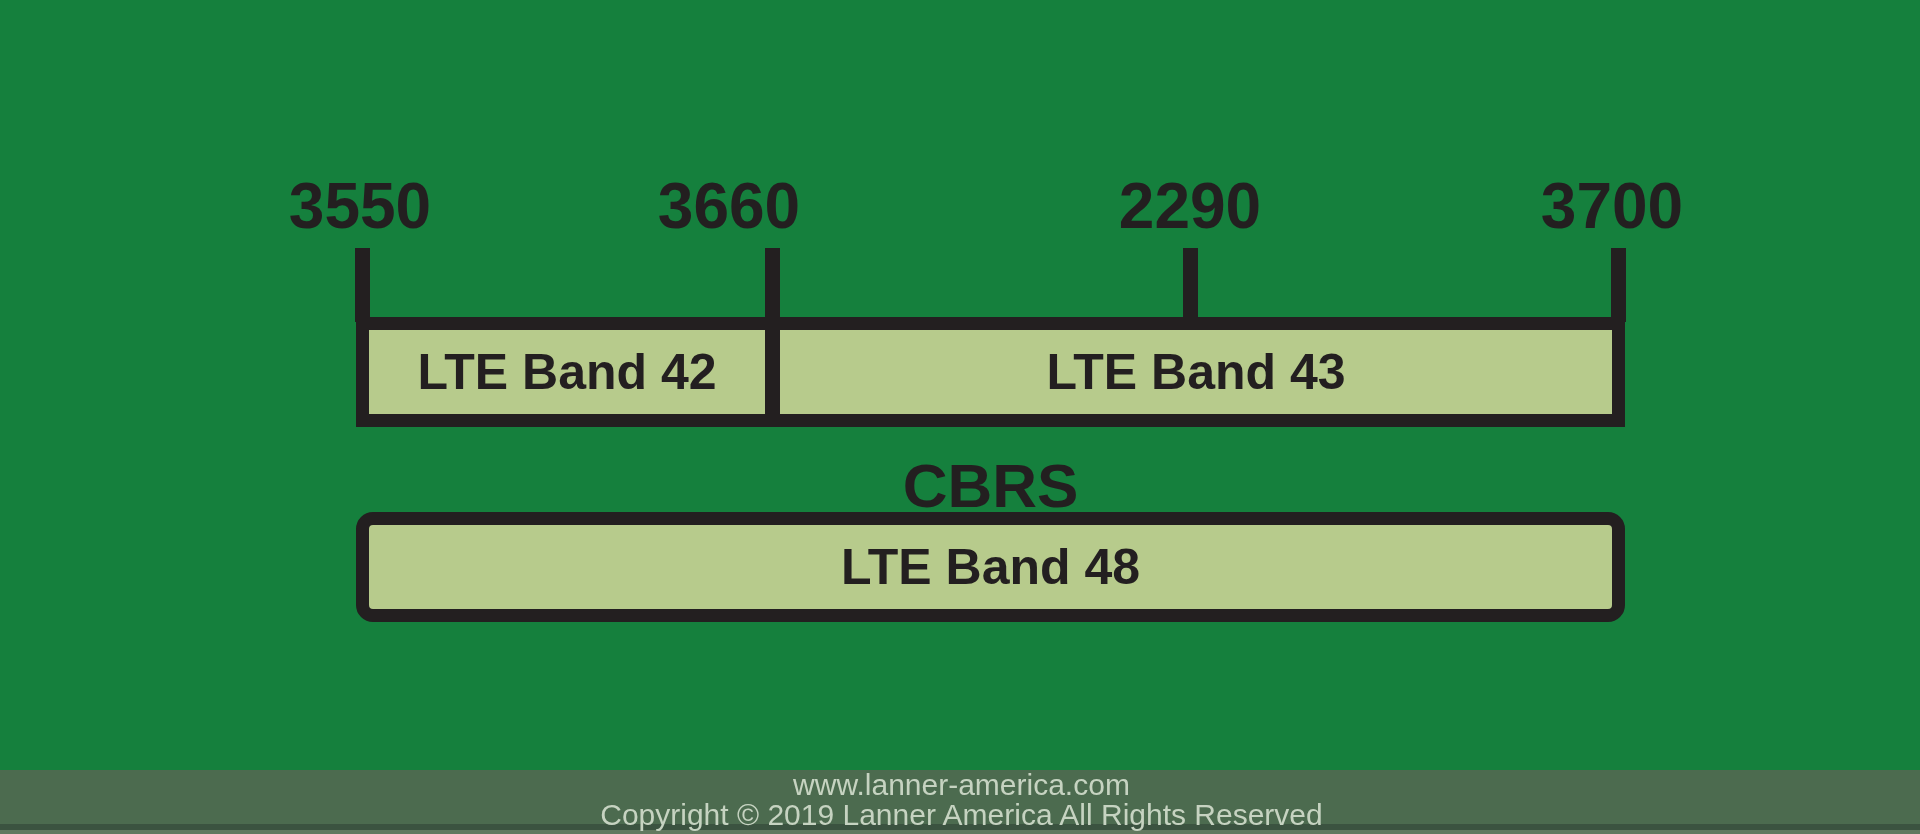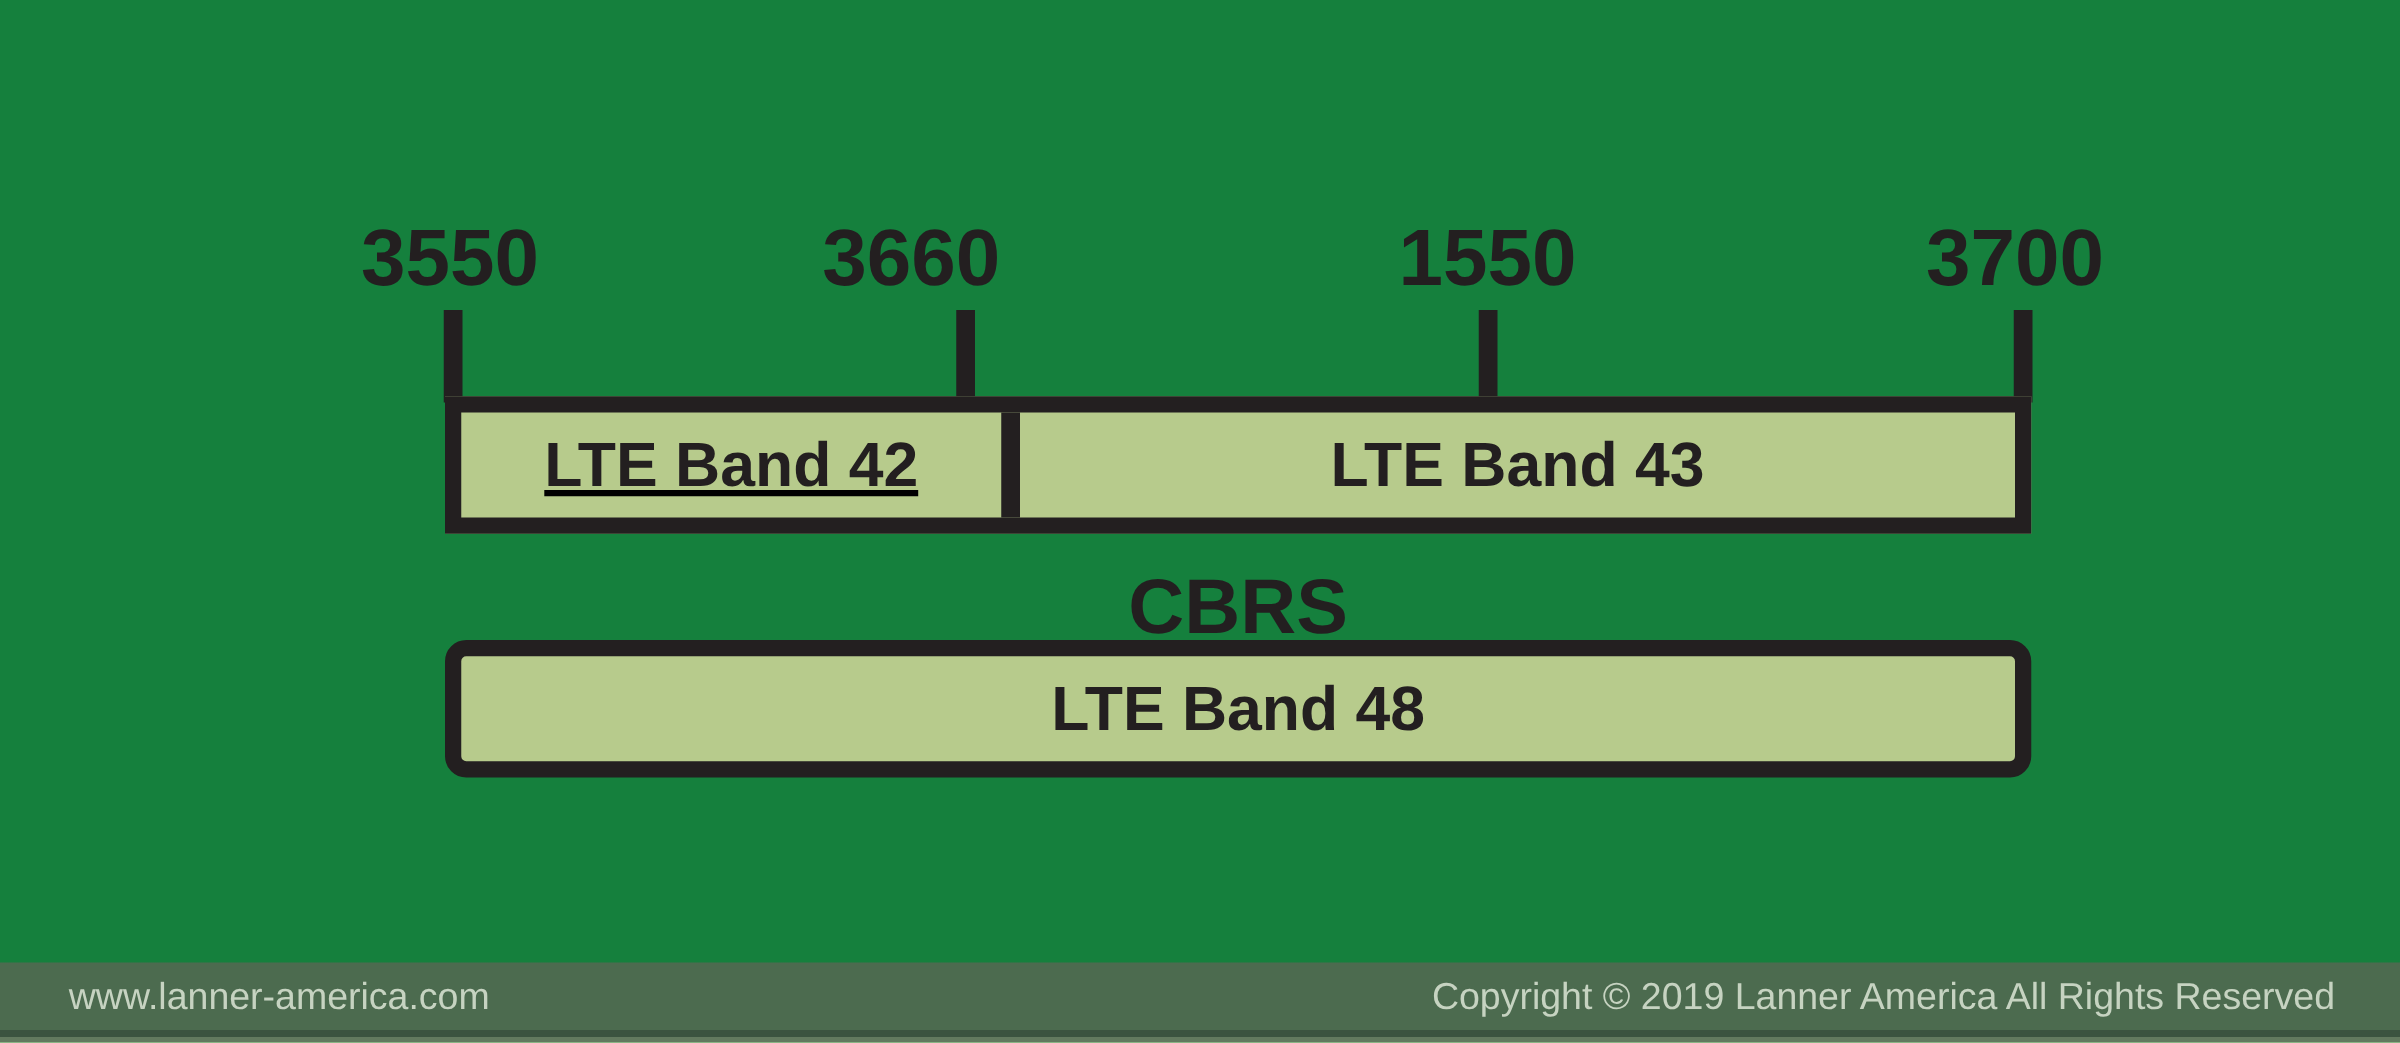--- a/index.html
+++ b/index.html
@@ -58,21 +58,21 @@
     align-items: stretch;
   }
   .bar-row1 { top: 317px; }
   .bar-row2 { top: 512px; align-items: center; justify-content: center; border-radius: 17px; }
 
   .band-cell {
     display: flex;
     align-items: center;
     justify-content: center;
   }
-  .cell-42 { width: 432px; text-decoration: underline; }
+  .cell-42 { width: 396px; }
   .cell-43 { flex: 1; }
 
   .band-divider {
     width: 15px;
     background: #231f20;
   }
 
   .band-text {
     font-size: 50px;
     font-weight: 700;
@@ -101,37 +101,38 @@
     left: 0;
     bottom: 0;
     width: 1920px;
     height: 64px;
     box-sizing: border-box;
     background: linear-gradient(to bottom, #4c6b4f 0%, #4c6b4f 84%, #3b5340 84%, #3b5340 93%, #62795f 93%, #62795f 100%);
     display: flex;
     align-items: center;
     justify-content: space-between;
     padding: 0 52px 8px 55px;
+    flex-direction: column;
   }
   .footer-text {
     font-size: 30px;
     font-weight: 400;
     color: #c6d3c1;
     line-height: 30px;
     white-space: nowrap;
   }
 </style>
 </head>
 <body>
 
 <div class="canvas">
 
   <div class="freq-label freq-3550">3550</div>
   <div class="freq-label freq-3660">3660</div>
-  <div class="freq-label freq-3650">1550</div>
+  <div class="freq-label freq-3650">2290</div>
   <div class="freq-label freq-3700">3700</div>
 
   <div class="tick tick-3550"></div>
   <div class="tick tick-3660"></div>
   <div class="tick tick-3650"></div>
   <div class="tick tick-3700"></div>
 
   <div class="band-bar bar-row1">
     <div class="band-cell cell-42">
       <span class="band-text">LTE Band 42</span>

